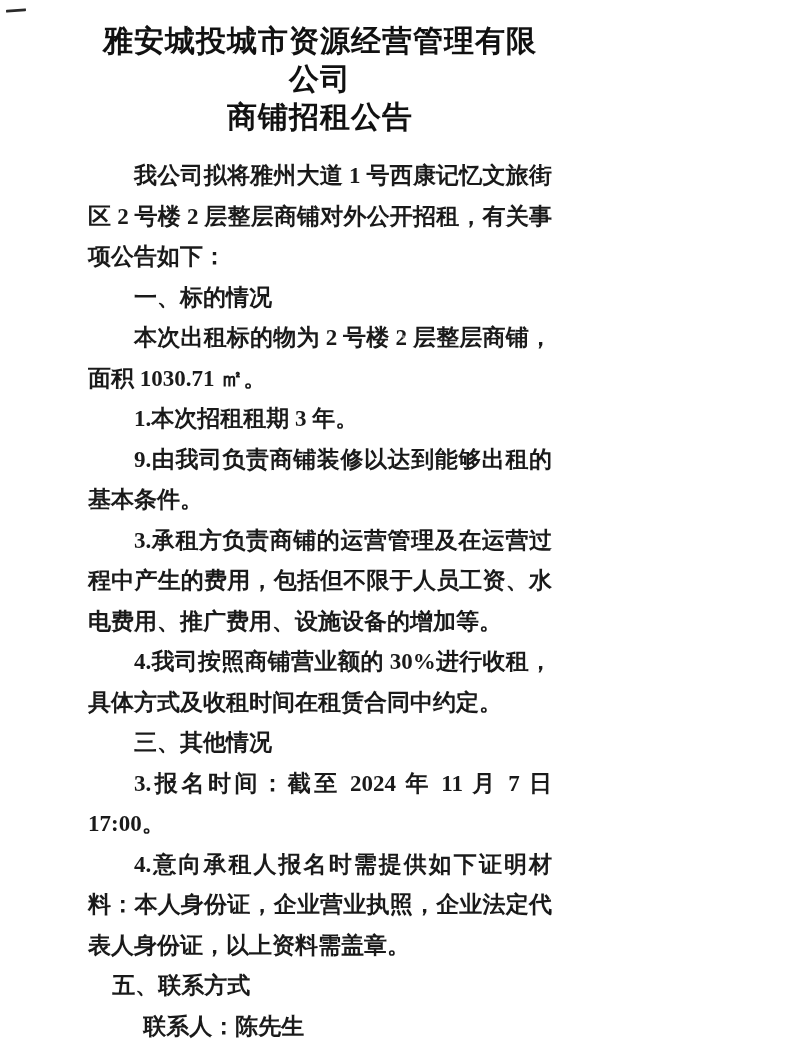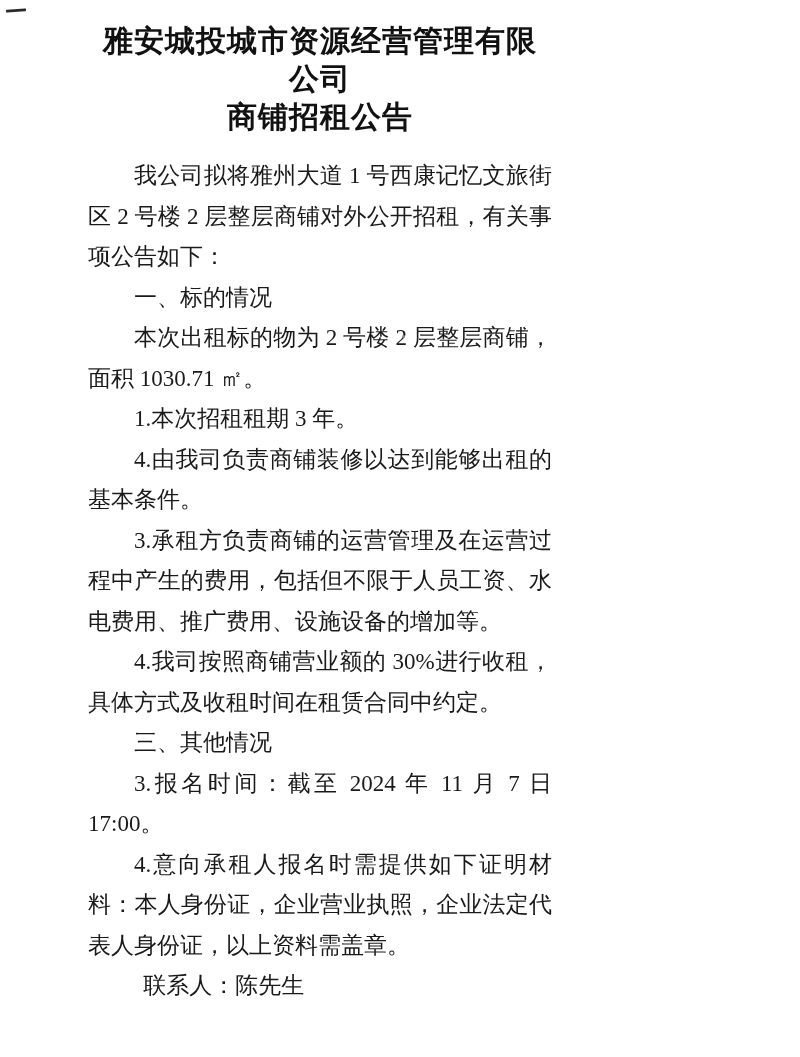--- a/index.html
+++ b/index.html
@@ -27,20 +27,21 @@
     line-height: 38px;
     letter-spacing: 1px;
     color: #111111;
   }
   .body-text {
     margin-top: 20px;
     font-size: 23px;
     line-height: 40.5px;
     text-align: justify;
     color: #1a1a1a;
+    font-weight: bold;
   }
   .body-text p {
     margin: 0;
     text-indent: 2em;
   }
   .body-text p.indent-small {
     text-indent: 1.05em;
   }
   .body-text p.indent-contact {
     text-indent: 2.4em;
@@ -80,23 +81,24 @@
     <div class="doc-title">
       <div>雅安城投城市资源经营管理有限公司</div>
       <div>商铺招租公告</div>
     </div>
 
     <div class="body-text">
       <p>我公司拟将雅州大道 1 号西康记忆文旅街区 2 号楼 2 层整层商铺对外公开招租，有关事项公告如下：</p>
       <p>一、标的情况</p>
       <p>本次出租标的物为 2 号楼 2 层整层商铺，面积 1030.71 ㎡。</p>
       <p>1.本次招租租期 3 年。</p>
-      <p>4.由我司负责商铺装修以达到能够出租的基本条件。</p>
+      <p>9.由我司负责商铺装修以达到能够出租的基本条件。</p>
       <p>3.承租方负责商铺的运营管理及在运营过程中产生的费用，包括但不限于人员工资、水电费用、推广费用、设施设备的增加等。</p>
       <p>4.我司按照商铺营业额的 30%进行收租，具体方式及收租时间在租赁合同中约定。</p>
       <p>三、其他情况</p>
       <p>3.报名时间：截至 2024 年 11 月 7 日 17:00。</p>
       <p>4.意向承租人报名时需提供如下证明材料：本人身份证，企业营业执照，企业法定代表人身份证，以上资料需盖章。</p>
+      <p class="indent-small">五、联系方式</p>
       <p class="indent-contact">联系人：陈先生</p>
     </div>
 
   </div>
 </div>
 
 </body></html>

